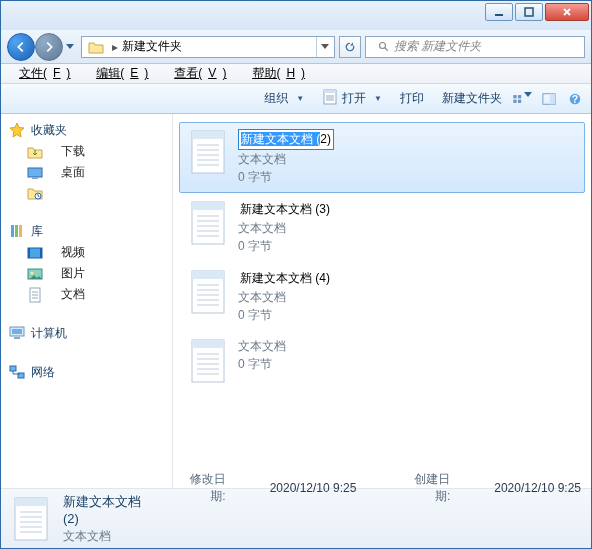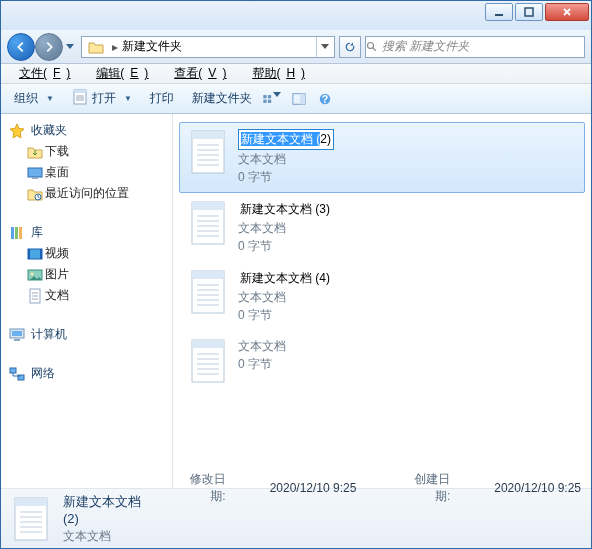--- a/index.html
+++ b/index.html
@@ -17,40 +17,40 @@
   .navcircle { width:28px; height:28px; border-radius:50%; background: radial-gradient(circle at 30% 30%, #4fa5f0, #1a5fb4); border:1px solid #1a5fb4; display:flex; align-items:center; justify-content:center;}
   .navcircle.disabled { filter: grayscale(60%) opacity(0.8);}
   .navcircle svg { width:14px; height:14px; fill:#fff;}
   .navdrop { width:14px; height:20px; display:flex; align-items:center; justify-content:center;}
   .addrwrap { flex:1; display:flex; align-items:center; gap:4px;}
   .addressbar { flex:1; height:22px; background:#fff; border:1px solid #8fa7c2; display:flex; align-items:center; padding:0 2px;}
   .addr-icon { width:16px; height:16px; margin:0 4px; display:inline-block;}
   .addr-sep { width:14px; display:flex; align-items:center; justify-content:center; color:#555;}
   .addr-dd { width:16px; border-left:1px solid #c0cddb; display:flex; align-items:center; justify-content:center; height:100%;}
   .refresh { width:22px; height:22px; border:1px solid #8fa7c2; background:linear-gradient(#fdfdfd,#e6eef7); display:flex; align-items:center; justify-content:center;}
-  .searchbox { width:220px; height:22px; background:#fff; border:1px solid #8fa7c2; display:flex; align-items:center; padding:0 0; color:#888; font-style:italic;}
+  .searchbox { width:220px; height:22px; background:#fff; border:1px solid #8fa7c2; display:flex; align-items:center; padding:0 12px; color:#888; font-style:italic;}
   .searchbox svg { width:12px; height:12px; margin-right:4px; fill:#888;}
   
   .menubar { height:20px; background: linear-gradient(#f7f9fc,#eef2f7); border-bottom:1px solid #d0d8e2; display:flex; align-items:center; padding: 0 6px; gap:2px;}
   .menubar span { padding: 2px 6px; cursor:default;text-decoration:underline;}
   .menubar span u { text-decoration: underline;}
   
-  .toolbar { height:30px; background: linear-gradient(#f5fafe,#dfeefb); border-bottom:1px solid #b6c6d8; display:flex; align-items:center; padding:0 4px; justify-content: flex-start;}
+  .toolbar { height:30px; background: linear-gradient(#f5fafe,#dfeefb); border-bottom:1px solid #b6c6d8; display:flex; align-items:center; padding:0 4px; justify-content: flex-end;}
   .tleft { display:flex; align-items:center;}
   .tbtn { padding: 3px 8px; display:flex; align-items:center; gap:4px; cursor:default; color:#1b3f66; border:1px solid transparent; border-radius:2px;}
   .tbtn.dd::after { content:"▼"; font-size:8px; margin-left:4px; color:#34628f;}
   .tright { display:flex; gap:2px; align-items:center;}
   .ticon { width:24px; height:24px; display:flex; align-items:center; justify-content:center; border:1px solid transparent; border-radius:2px;}
   .ticon svg { width:14px; height:14px;}
   
   .body { flex:1; display:flex; overflow:hidden; background:#fff;}
   .sidebar { width:172px; border-right:1px solid #e0e6ec; padding: 6px 2px 6px 6px; overflow-y:auto;}
   .sb-group { margin-bottom: 18px;}
-  .sb-header { display:flex; align-items:center; gap:6px; padding:2px 2px; color:#1b3f66;}
-  .sb-item { display:flex; align-items:center; gap:2px; padding:2px 2px 2px 20px; color:#222; cursor:default;}
+  .sb-header { display:flex; align-items:flex-start; gap:6px; padding:2px 2px; color:#1b3f66;}
+  .sb-item { display:flex; align-items:center; gap:18px; padding:2px 2px 2px 20px; color:#222; cursor:default;}
   .sb-icon { width:16px; height:16px; flex:0 0 16px;}
   .content { flex:1; overflow-y:auto; padding: 8px 6px;}
   .file-row { display:flex; align-items:flex-start; gap:10px; padding:6px 8px; border:1px solid transparent; border-radius:2px;}
   .file-row.sel { background: linear-gradient(#eaf4fe,#d3e8fc); border-color:#7fb2e6;}
   .file-icon { width:40px; height:46px; flex:0 0 40px; display:flex; align-items:center; justify-content:center;}
   .file-meta { display:flex; flex-direction:column; gap:1px;}
   .file-name { color:#000; padding:1px 2px;}
   .file-name.editing { background:#fff; border:1px solid #2a84d2;}
   .file-name.editing .hl { background:#3399ff; color:#fff;margin-top:36px;}
   .file-sub { color:#6b7a89;}
@@ -213,21 +213,20 @@
                 <rect x="5" y="12" width="6" height="2" fill="#8fa7c2"></rect>
               </svg></span>
             <span>桌面</span>
           </div>
         <div class="sb-item">
             <span class="sb-icon"><svg viewBox="0 0 16 16">
                 <path d="M1 4h5l1 2h8v8H1z" fill="#ffe79e" stroke="#c7a750"></path>
                 <circle cx="11" cy="11" r="3" fill="#fff" stroke="#2f6aa8"></circle>
                 <path d="M11 9v2l1.5 1" stroke="#2f6aa8" fill="none"></path>
               </svg></span>
-            <span>最近访问的位置</span>
           </div>
       </div>
       <div class="sb-group">
         <div class="sb-header">
           <span class="sb-icon"><svg viewBox="0 0 16 16">
                 <rect x="2" y="2" width="3" height="12" fill="#5aa3e8"></rect>
                 <rect x="6" y="2" width="3" height="12" fill="#7fc06e"></rect>
                 <rect x="10" y="2" width="3" height="12" fill="#f0b45a"></rect>
               </svg></span>
           <span>库</span>

